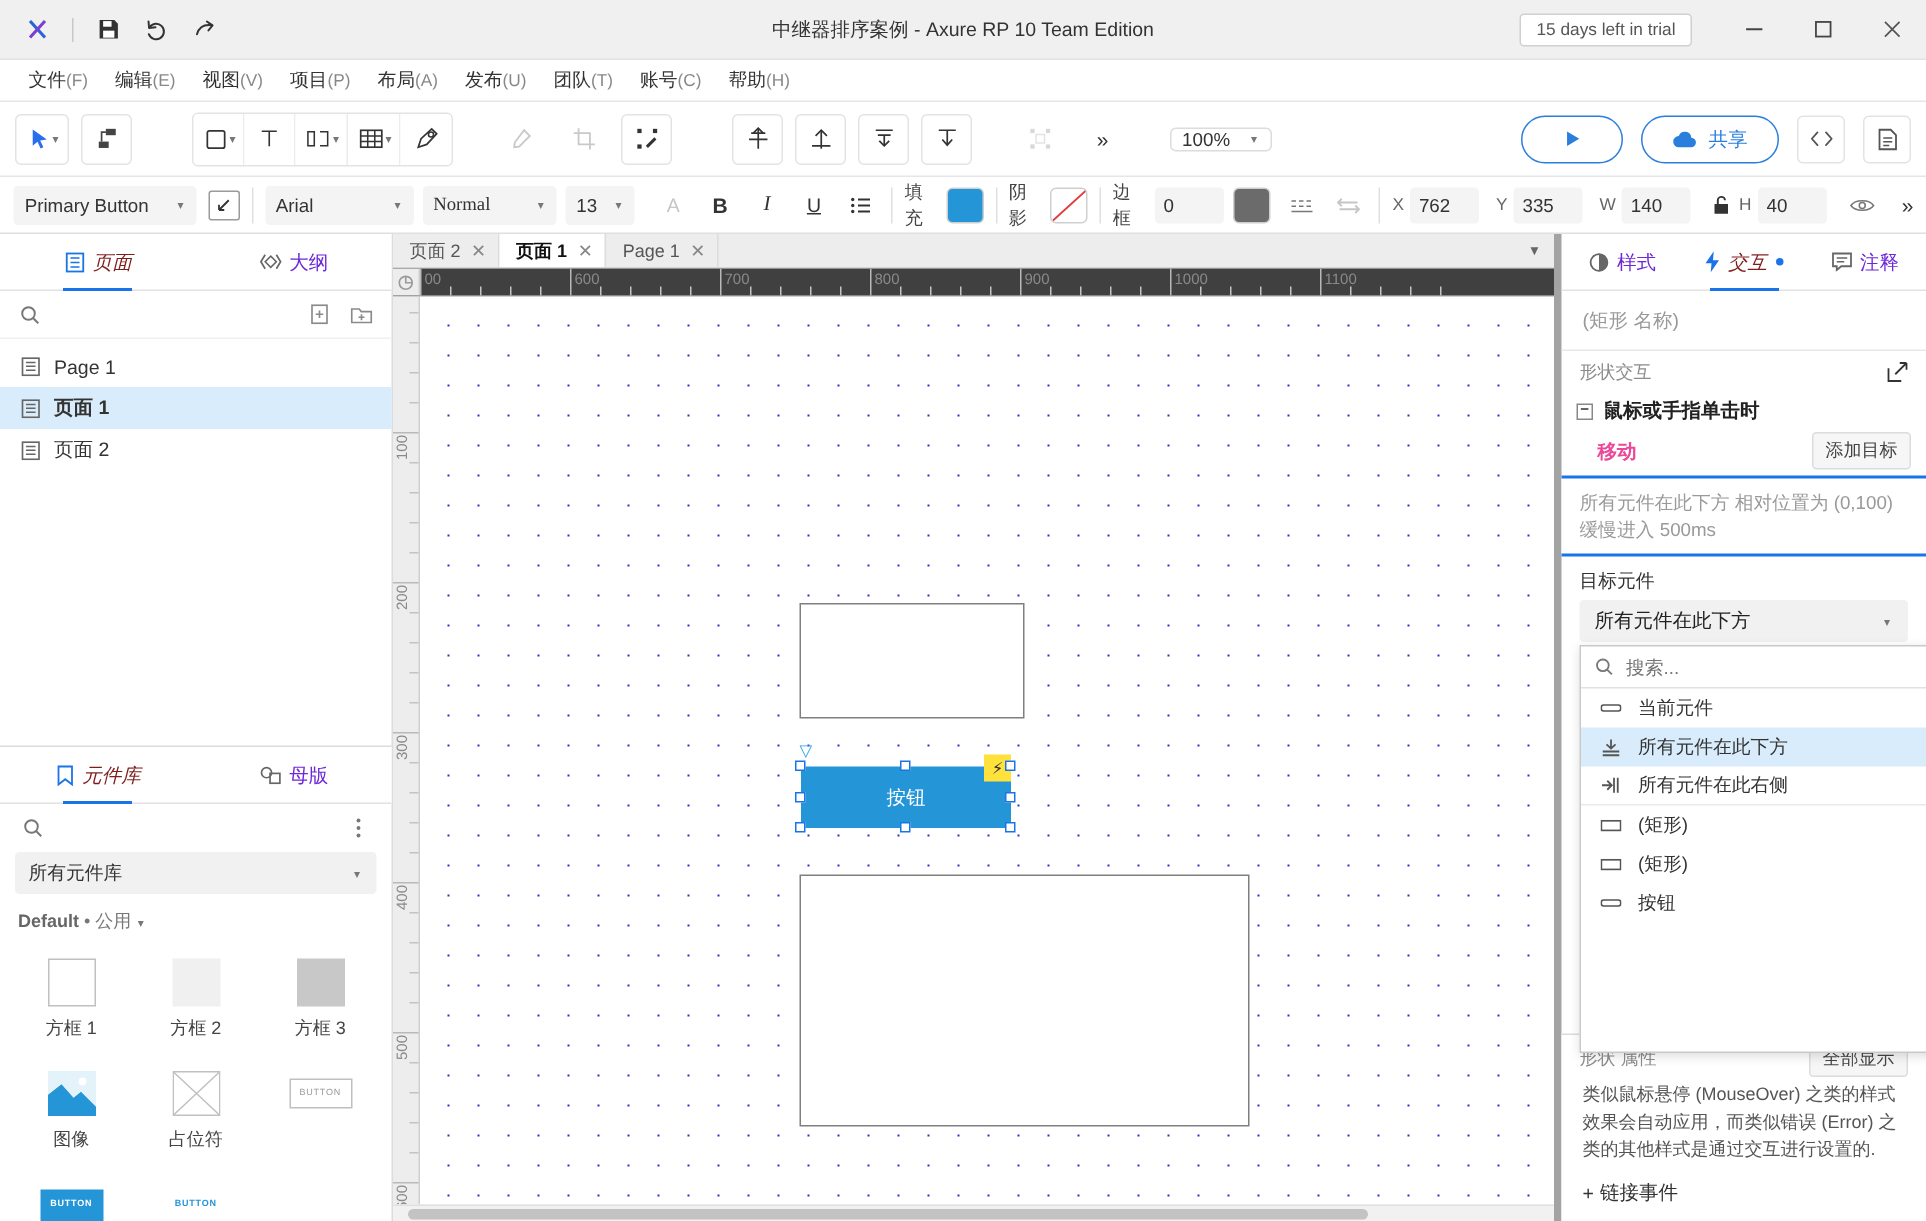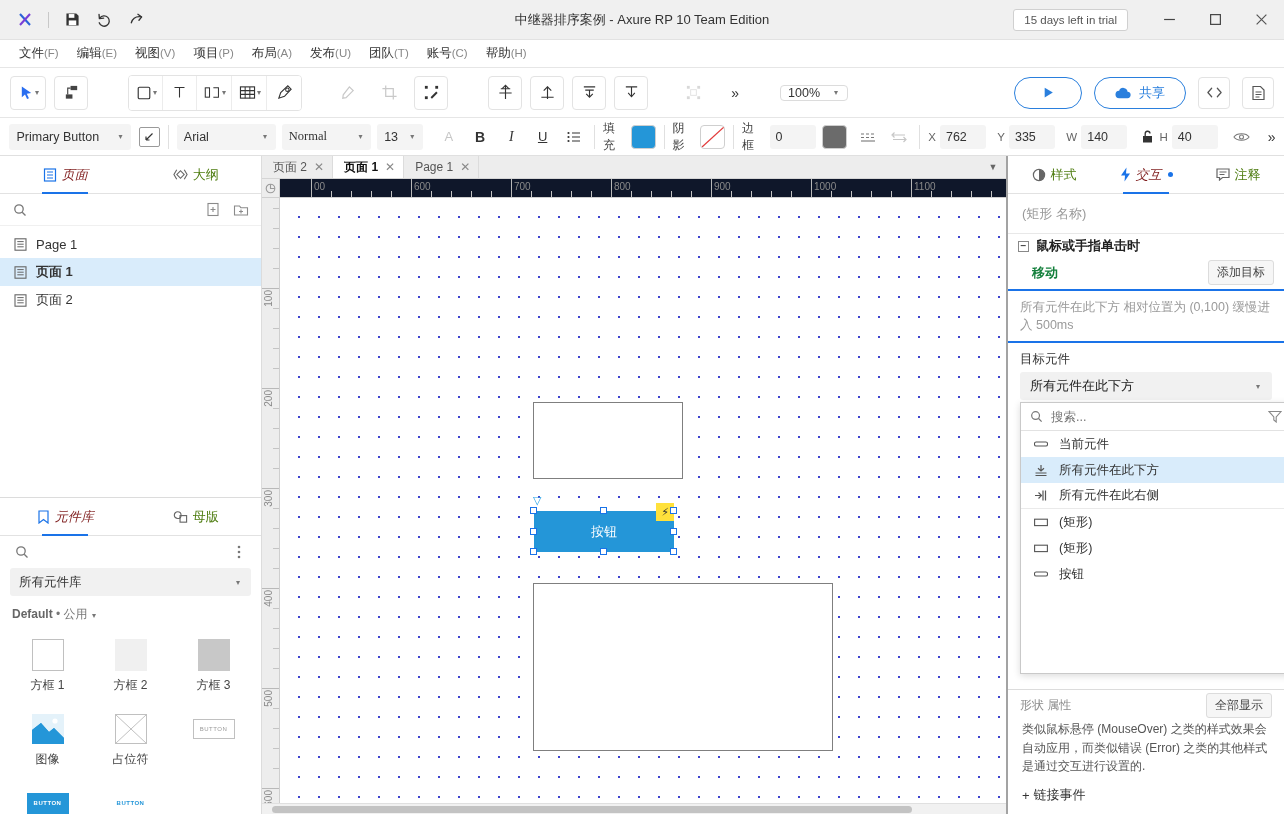--- a/index.html
+++ b/index.html
@@ -115,21 +115,21 @@
   
   .leftpanel {
     width: 262px; flex: none; border-right: 1px solid #dcdcdc;
     display: flex; flex-direction: column; background: #fff;
   }
   .panel-tabs {
     height: 38px; display: flex; border-bottom: 1px solid #e2e2e2; flex: none; background:#fff;
   }
   .ptab {
     flex: 1; display: flex; align-items: center; justify-content: center; gap: 5px;
-    font-size: 13px; color: #4d7c0f; cursor: pointer; position: relative;
+    font-size: 13px; color: #6d28d9; cursor: pointer; position: relative;
   }
   .ptab.active { color: #7f1d1d; font-weight: normal; font-style: italic; }
   .ptab.active::after {
     content: ''; position: absolute; bottom: -1px; left: 50%; transform: translateX(-50%);
     width: 46px; height: 2.5px; background: #1a73e8;
   }
   .search-row {
     height: 32px; display: flex; align-items: center; padding: 0 10px; gap: 8px; flex: none;
     border-bottom: 1px solid #f0f0f0;
   }
@@ -181,22 +181,22 @@
     font-size: 12px; color: #555; cursor: pointer; border-right: 1px solid #dcdcdc;
     background: #ededed;
   }
   .ctab.active { background: #fff; color: #111; font-weight: bold; }
   .ctab .x { color: #888; font-size: 12px; }
   .tabstrip .chev {
     margin-left: auto; width: 26px; display: flex; align-items: center; justify-content: center;
     color: #666; font-size: 9px; cursor: pointer;
   }
   .hruler {
-    height: 19px; background: #0f172a; border-bottom: 1px solid #cfcfcf; flex: none;
-    display: flex; position: relative; overflow: hidden; gap: 31px;
+    height: 19px; background: #404040; border-bottom: 1px solid #cfcfcf; flex: none;
+    display: flex; position: relative; overflow: hidden;
   }
   .corner {
     width: 18px; flex: none; border-right: 1px solid #cfcfcf; display:flex;
     align-items:center; justify-content:center; color:#999; background:#ededed;
   }
   .hruler-track { position: relative; flex: 1; }
   .hmark { position: absolute; top: 0; height: 19px; border-left: 1px solid #b9b9b9; }
   .hmark.minor { top: 12px; height: 7px; border-left: 1px solid #c4c4c4; }
   .hlabel { position: absolute; top: 2px; font-size: 10px; color: #8a8a8a; padding-left: 3px; }
   .canvasbody { flex: 1; display: flex; min-height: 0; position: relative; }
@@ -234,21 +234,21 @@
   .hscrollbar {
     height: 11px; background: #f1f1f1; border-top: 1px solid #e0e0e0; flex: none; position: relative;
   }
   .hscrollbar .thumb {
     position: absolute; top: 2px; left: 10px; width: 640px; height: 7px;
     background: #c3c3c3; border-radius: 4px; cursor: pointer;
   }
 
   
   .rightpanel {
-    width: 278px; flex: none; border-left: 2px solid #a3a3a3; background: #fff;
+    width: 248px; flex: none; border-left: 5px solid #a3a3a3; background: #fff;
     display: flex; flex-direction: column; position: relative;
   }
   .rp-tabs { height: 38px; display: flex; border-bottom: 1px solid #e2e2e2; flex: none; }
   .rp-name {
     height: 40px; display: flex; align-items: center; padding: 0 14px;
     font-size: 13px; color: #999; border-bottom: 1px solid #e8e8e8; flex: none; cursor: text;
   }
   .rp-sec-head {
     height: 28px; display: flex; align-items: center; justify-content: space-between;
     padding: 0 12px; font-size: 12px; color: #8c8c8c; flex: none;
@@ -258,21 +258,21 @@
     font-size: 13px; color: #222; font-weight: bold; flex: none; cursor: pointer;
   }
   .ev-collapse {
     width: 11px; height: 11px; border: 1px solid #888; display: flex;
     align-items: center; justify-content: center; font-size: 10px; line-height: 1; color: #444;
   }
   .act-row {
     display: flex; align-items: center; justify-content: space-between;
     padding: 2px 10px 4px 24px; flex: none;
   }
-  .act-name { font-size: 13px; color: #15803d; font-weight: bold; }
+  .act-name { font-size: 13px; color: #ec4899; font-weight: bold; }
   .sm-btn {
     border: 1px solid #dcdcdc; background: #f6f6f6; border-radius: 3px; font-size: 12px;
     color: #444; padding: 3px 8px; cursor: pointer; white-space: nowrap;
   }
   .act-desc {
     border: 2px solid #1a73e8; border-left: none; border-right: none;
     padding: 7px 12px; font-size: 12.5px; color: #9a9a9a; line-height: 1.45; flex: none;
     background: #fff;
   }
   .field-label { padding: 8px 12px 4px 12px; font-size: 12.5px; color: #333; flex: none; }
@@ -985,20 +985,29 @@
               <path d="M1 1h12v8.5H6.5L3.5 12V9.5H1z" stroke="#666" stroke-width="1.2" fill="none"></path>
               <path d="M3.5 4h7M3.5 6.5h5" stroke="#666" stroke-width="1"></path>
             </svg>
           </span>
           <span>注释</span>
         </div>
       </div>
 
       <div class="rp-name">(矩形 名称)</div>
 
+      <div class="rp-sec-head">
+        <span>形状交互</span>
+        <span>
+          <svg width="14" height="14" viewBox="0 0 14 14">
+            <path d="M1 4.5V13h8.5" stroke="#333" stroke-width="1.2" fill="none"></path>
+            <path d="M5.5 8.5 L13 1M13 1h-4.5M13 1v4.5" stroke="#333" stroke-width="1.2" fill="none"></path>
+          </svg>
+        </span>
+      </div>
 
       <div class="ev-row">
         <span class="ev-collapse">−</span>
         <span>鼠标或手指单击时</span>
       </div>
 
       <div class="act-row">
         <span class="act-name">移动</span>
         <span class="sm-btn">添加目标</span>
       </div>

